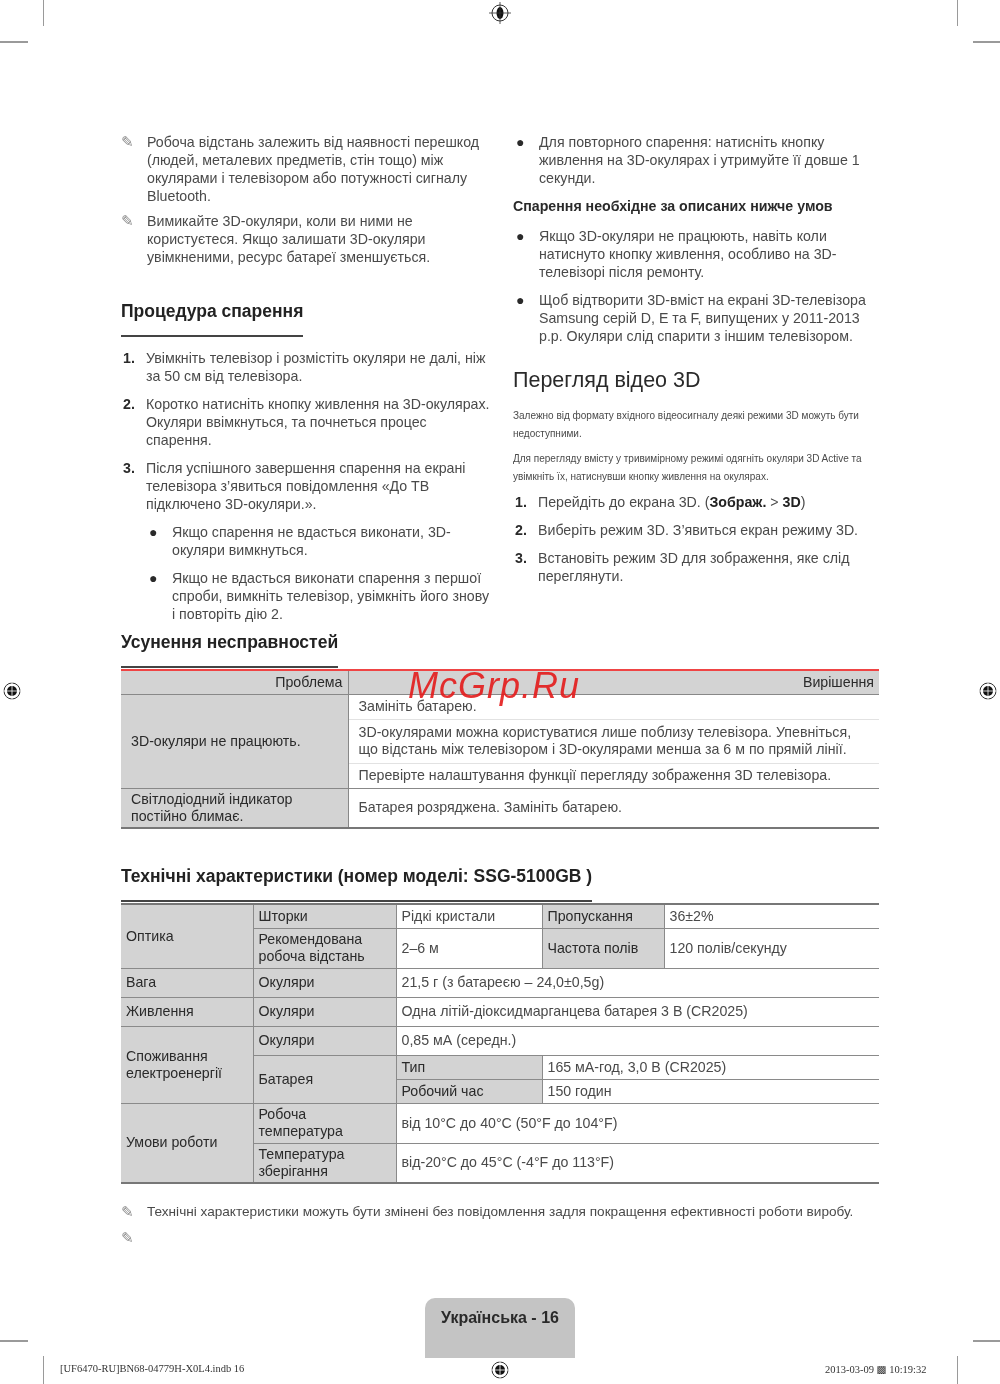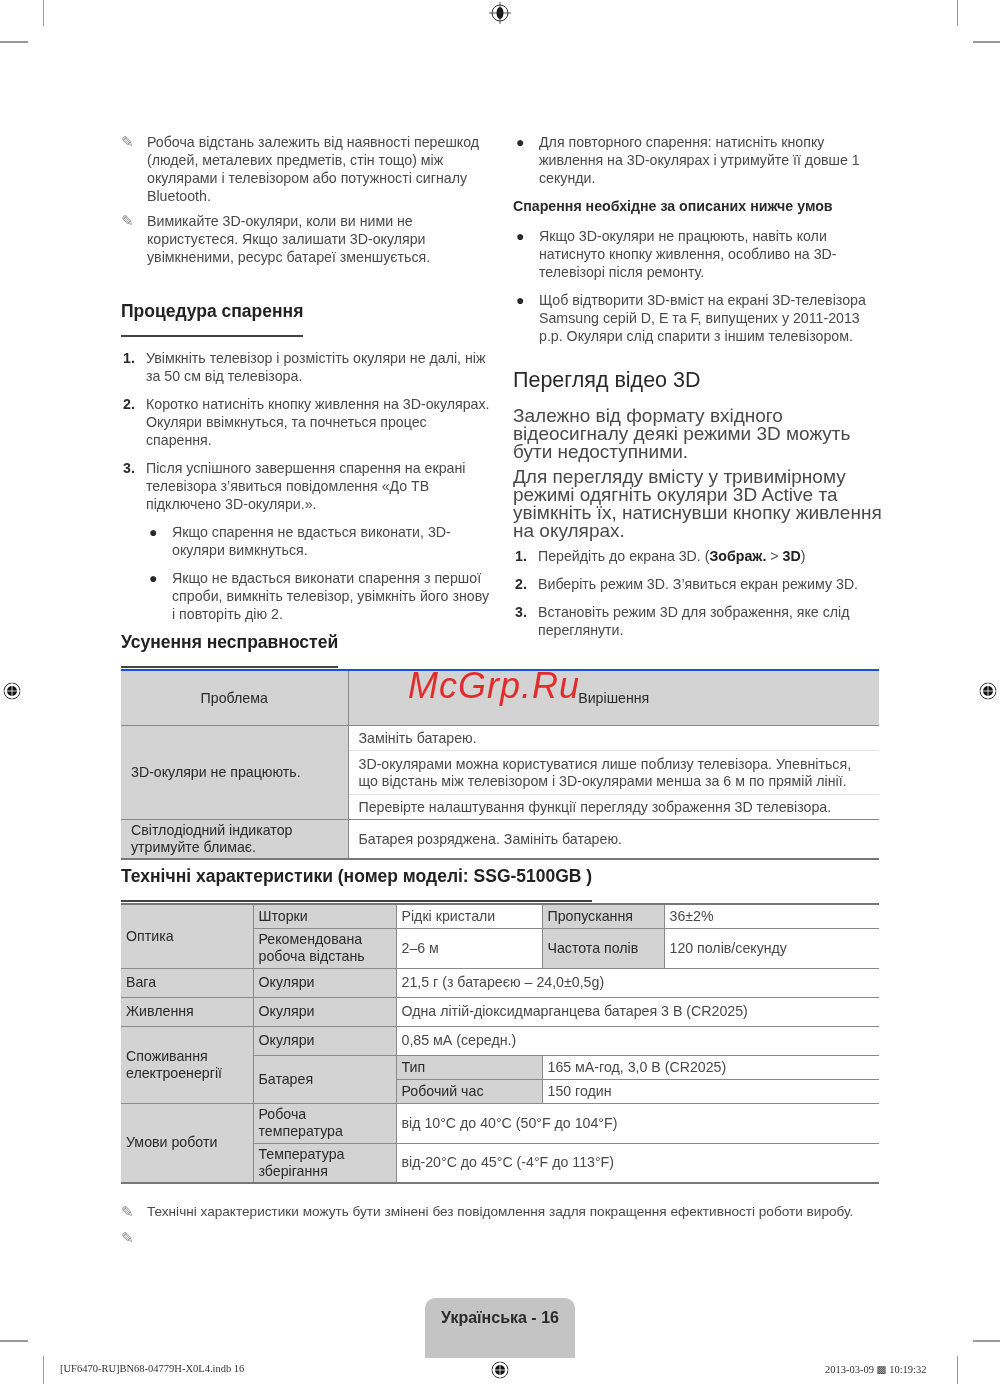--- a/index.html
+++ b/index.html
@@ -21,30 +21,30 @@
 
   .numlist { list-style: none; }
   .numlist > li { position: relative; padding-left: 25px; font-size: 14.2px; line-height: 18px; color: #4a4a4a; margin-bottom: 10px; }
   .numlist > li .num { position: absolute; left: 2px; top: 0; font-weight: bold; color: #2a2a2a; }
 
   .bullist { list-style: none; margin-top: 10px; }
   .bullist > li { position: relative; padding-left: 26px; font-size: 14.2px; line-height: 18px; color: #4a4a4a; margin-bottom: 10px; }
   .bullist > li .dot { position: absolute; left: 3px; top: 0; color: #2a2a2a; font-size: 14px; }
 
   .bold-line { font-size: 14.2px; line-height: 18px; font-weight: bold; color: #2a2a2a; margin: 4px 0 12px 0; }
-  .para { font-size: 19px; line-height: 18px; color: #4a4a4a; margin-bottom: 7px; }
+  .para { font-size: 10px; line-height: 18px; color: #4a4a4a; margin-bottom: 7px; }
 
   
   .sec { position: absolute; left: 121px; width: 758px; }
   .trouble-title { top: 632px; }
   .spec-title { top: 866px; }
 
   table { border-collapse: collapse; width: 758px; font-size: 14.2px; color: #4a4a4a; }
   .ttable { position: absolute; left: 121px; top: 669px; }
-  .ttable th { background: #d3d3d3; text-align: center; font-weight: normal; color: #2a2a2a; padding: 19px 5px; border-top: 2px solid #1d4ed8; border-bottom: 1px solid #888; height: 24px; }
+  .ttable th { background: #d3d3d3; text-align: right; font-weight: normal; color: #2a2a2a; padding: 3px 5px; border-top: 2px solid #ef4444; border-bottom: 1px solid #888; height: 24px; }
   .ttable td { padding: 2px 10px; vertical-align: middle; line-height: 17px; margin-top: 36px; }
   .ttable td.prob { background: #d3d3d3; color: #2a2a2a; border-right: 1px solid #888; width: 227px; }
   .ttable td.sol { border-bottom: 1px solid #e2e2e2; height: 25px; }
   .ttable tr.last td { border-top: 1px solid #888; border-bottom: 2px solid #777; height: 38px; }
 
   .stable { position: absolute; left: 121px; top: 903px; }
   .stable td { padding: 2px 5px; line-height: 17px; vertical-align: middle; border-bottom: 1px solid #8a8a8a; }
   .stable td.g { background: #d3d3d3; color: #2a2a2a; border-right: 1px solid #8a8a8a; }
   .stable tr:first-child td { border-top: 2px solid #777; margin-top: 44px; }
   .stable tr.end td { border-bottom: 2px solid #777; }
@@ -154,21 +154,21 @@
     <td class="prob" rowspan="3">3D-окуляри не працюють.</td>
     <td class="sol">Замініть батарею.</td>
   </tr>
   <tr>
     <td class="sol" style="height:44px">3D-окулярами можна користуватися лише поблизу телевізора. Упевніться, що відстань між телевізором і 3D-окулярами менша за 6 м по прямій лінії.</td>
   </tr>
   <tr>
     <td class="sol" style="border-bottom:none">Перевірте налаштування функції перегляду зображення 3D телевізора.</td>
   </tr>
   <tr class="last">
-    <td class="prob">Світлодіодний індикатор утримуйте блимає.</td>
+    <td class="prob">Світлодіодний індикатор постійно блимає.</td>
     <td>Батарея розряджена. Замініть батарею.</td>
   </tr>
 </tbody>
   </table>
 
 <div class="watermark">McGrp.Ru</div>
 
 <div class="sec spec-title">
   <h2 class="h2u" style="margin:0">Технічні характеристики (номер моделі: SSG-5100GB )</h2>
 </div>

